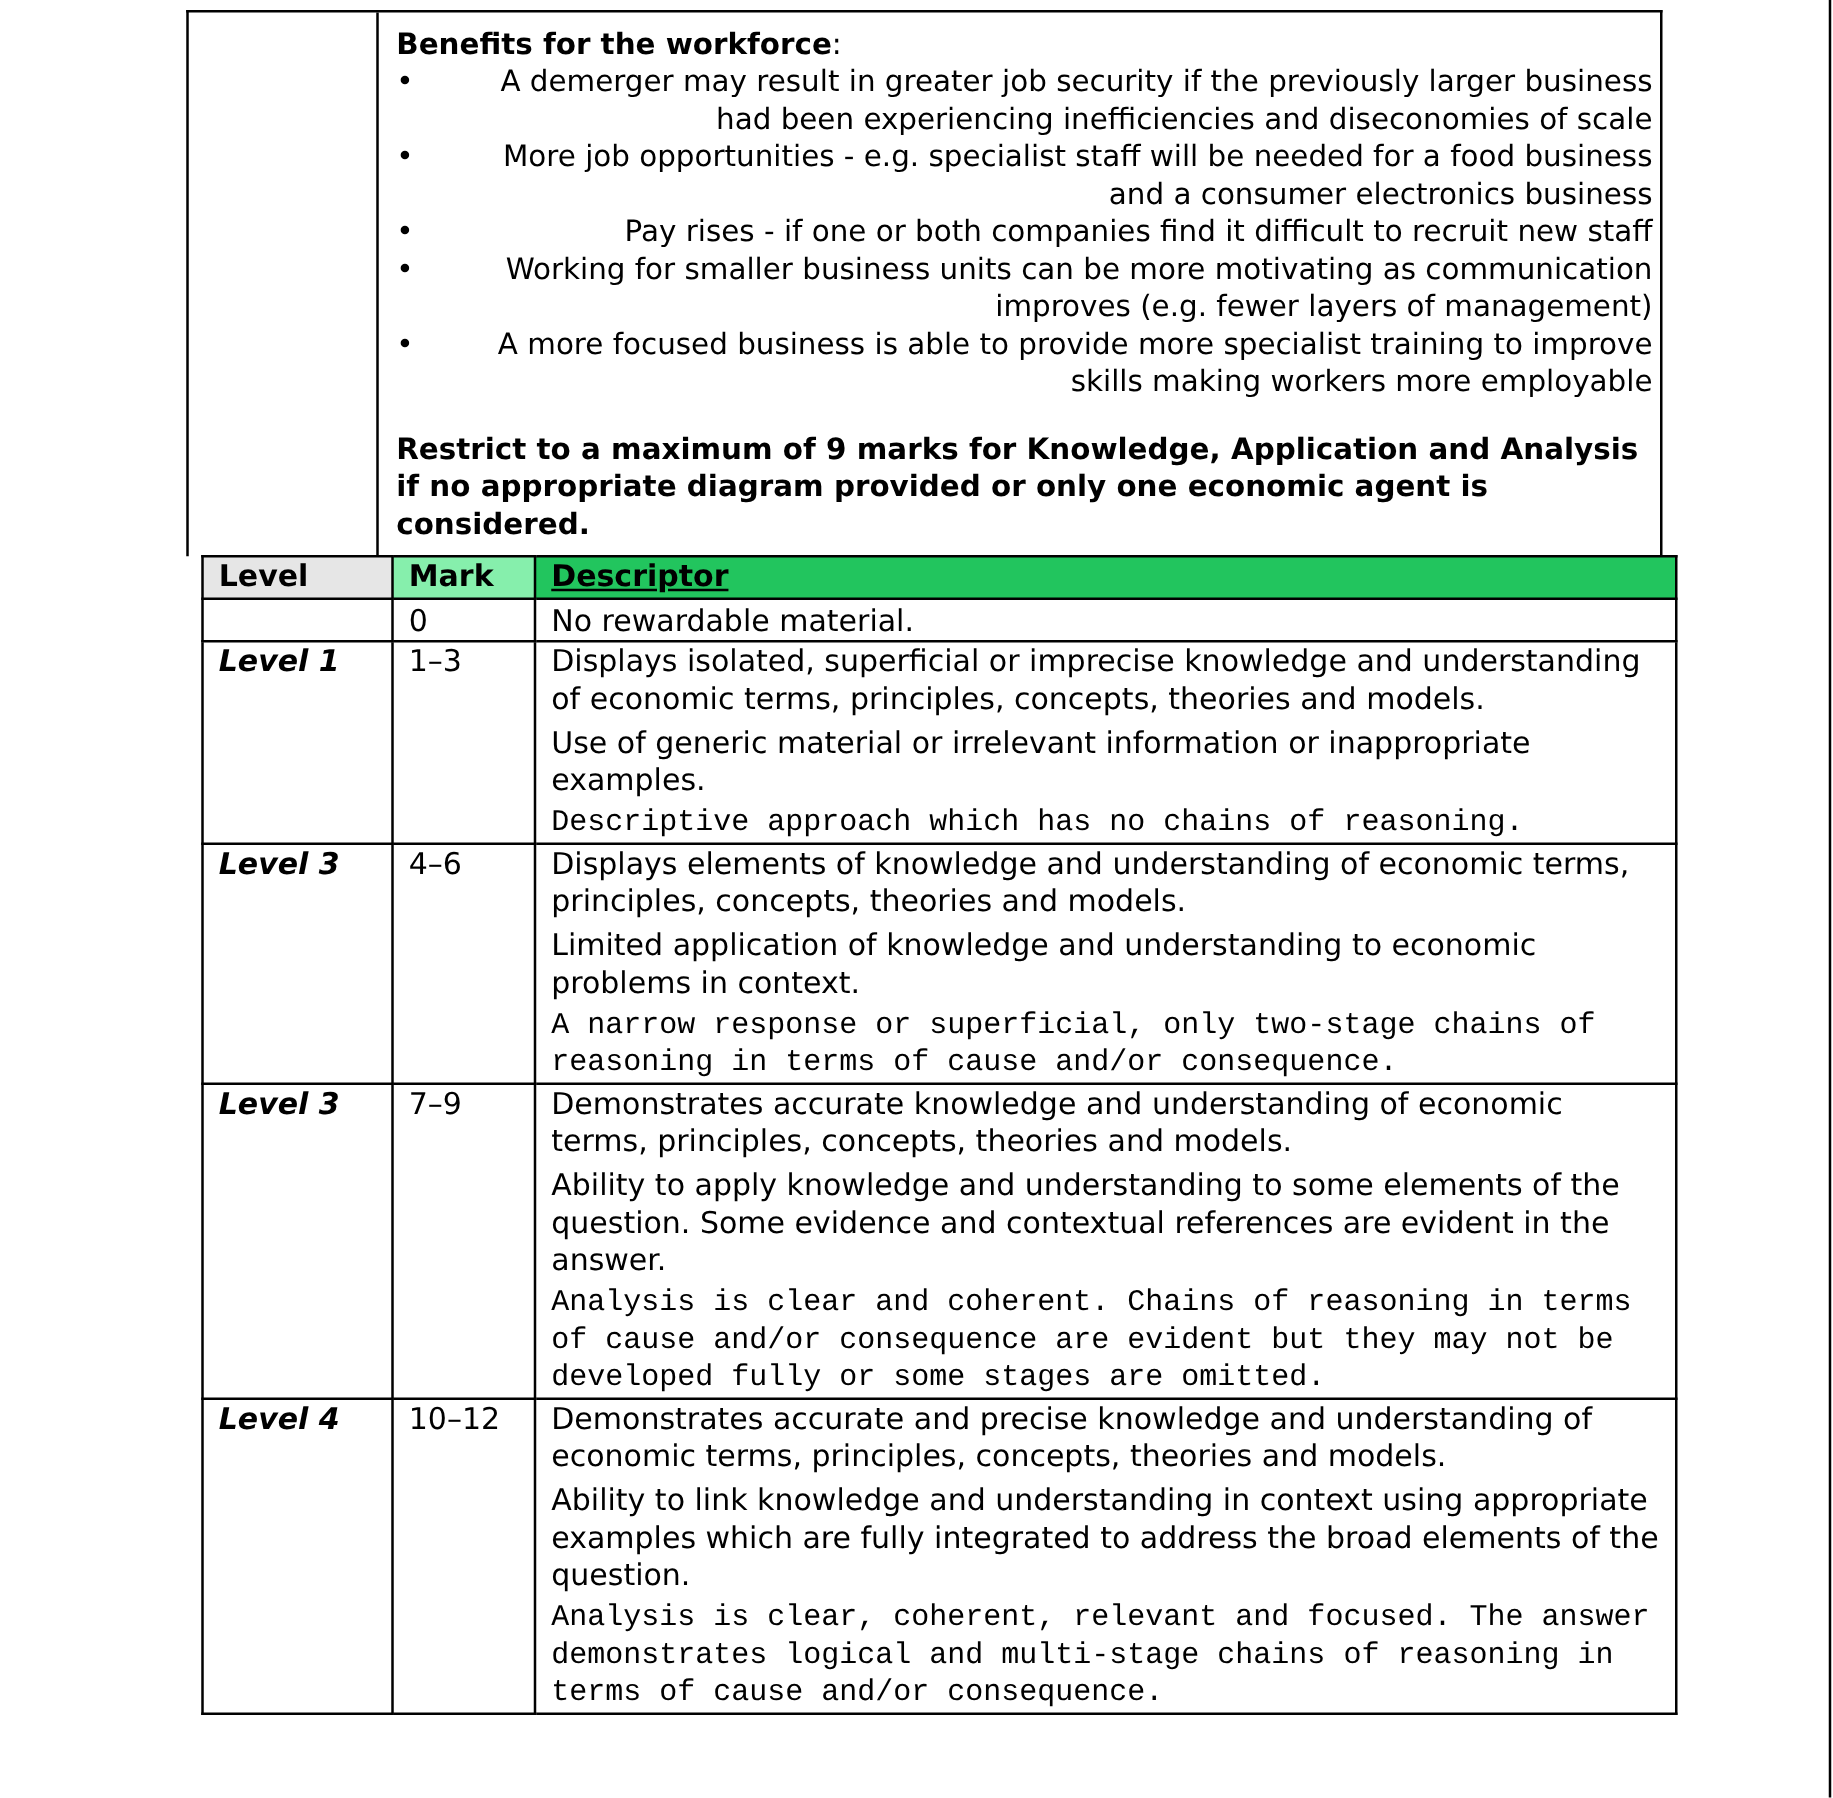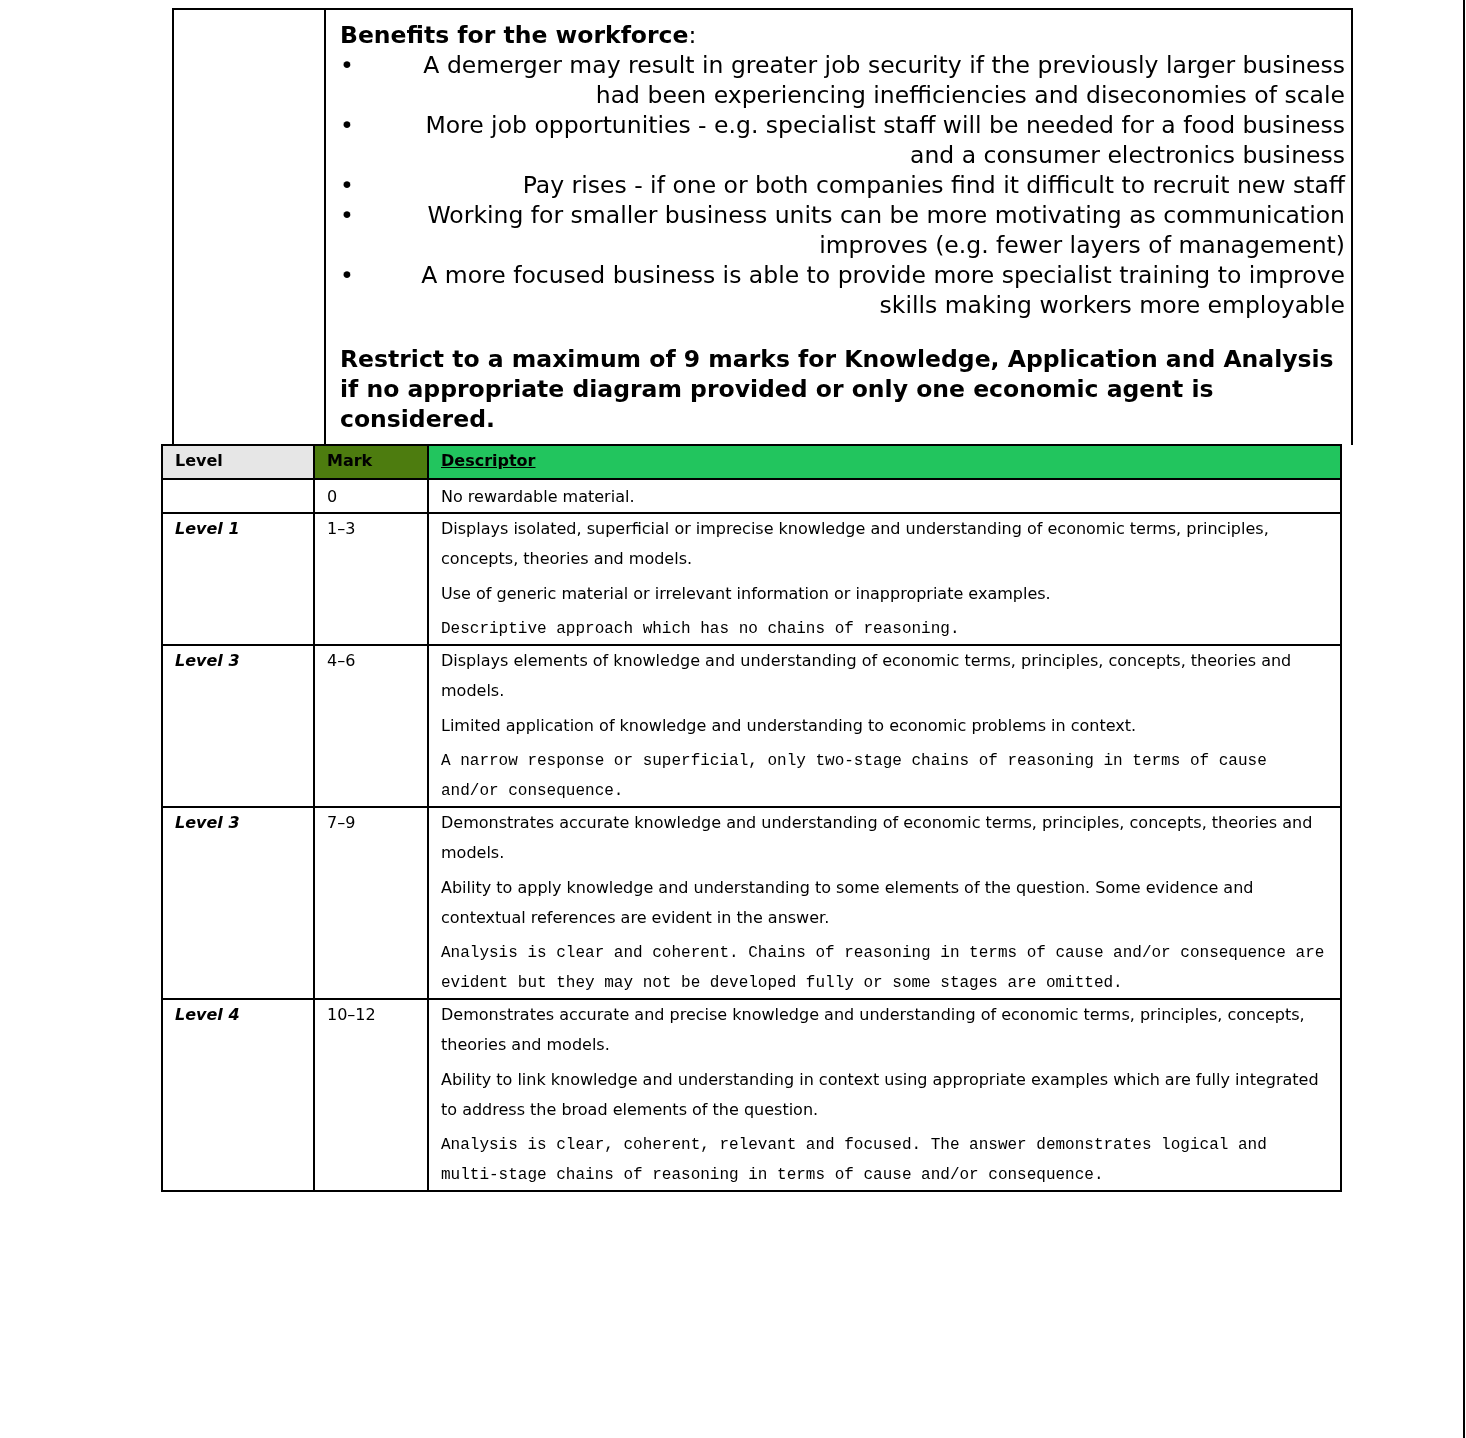--- a/index.html
+++ b/index.html
@@ -4,21 +4,21 @@
   <style>
     html, body { margin: 0; padding: 0; background: #ffffff; }
     body {
       width: 1466px; height: 1438px; position: relative; overflow: hidden;
       font-family: "DejaVu Sans", sans-serif; color: #000;
     }
     .right-rule {
       position: absolute; left: 1463px; top: 0; width: 2px; height: 1438px; background: #000;
     }
     .top-box {
-      position: absolute; left: 172px; top: 8px; width: 1181px; height: 437px;
+      position: absolute; left: 149px; top: 8px; width: 1181px; height: 437px;
       border: 2px solid #000; border-bottom: none; box-sizing: border-box;
     }
     .top-box .left-col {
       position: absolute; left: 0; top: 0; width: 152px; height: 100%;
       border-right: 2px solid #000; box-sizing: border-box;
     }
     .top-box .content {
       position: absolute; left: 166px; top: 10px; width: 1005px;
       font-size: 23.5px; line-height: 30px;
     }
@@ -26,21 +26,21 @@
     ul.bullets { list-style: none; margin: 0; padding: 0; text-align: right; }
     ul.bullets li { position: relative; padding-left: 43px; }
     ul.bullets li::before {
       content: "\2022"; position: absolute; left: 0; top: 0;
     }
     .restrict { margin-top: 24px; font-weight: bold; }
 
     table.grid {
       position: absolute; left: 161px; top: 444px; width: 1181px;
       border-collapse: collapse; table-layout: fixed;
-      font-size: 16px; line-height: 30px;
+      font-size: 24px; line-height: 30px;
     }
     table.grid td, table.grid th {
       border: 2px solid #000; vertical-align: top; padding: 0 10px 0 12px; text-align: left;
     }
     table.grid th { background: #e6e6e6; font-weight: bold; height: 32px; }
     col.c1 { width: 152px; } col.c2 { width: 114px; } col.c3 { width: auto; }
     td.level { font-weight: bold; padding-top: 2px; font-style: italic; }
     td.mark { padding-top: 2px; }
     td.desc { padding-top: 8px; }
     td.desc p { margin: 0 0 5px 0; }
@@ -69,21 +69,21 @@
 
 <table class="grid">
   <colgroup>
       <col class="c1">
       <col class="c2">
       <col class="c3">
     </colgroup>
   <thead>
     <tr>
       <th style="background: rgb(230, 230, 230);">Level</th>
-      <th style="background: #4d7c0f;">Mark</th>
+      <th style="background: #86efac;">Mark</th>
       <th style="background: #22c55e; text-decoration: underline;">Descriptor</th>
     </tr>
   </thead>
   <tbody>
     <tr class="zero">
       <td class="level"></td>
       <td class="mark">0</td>
       <td><span>No rewardable material.</span></td>
     </tr>
     <tr>

